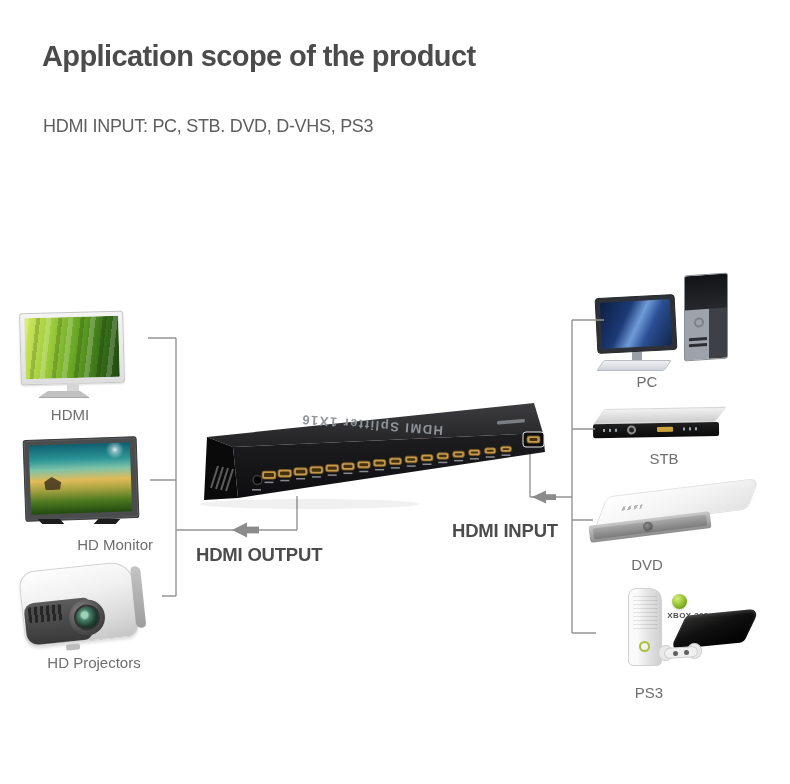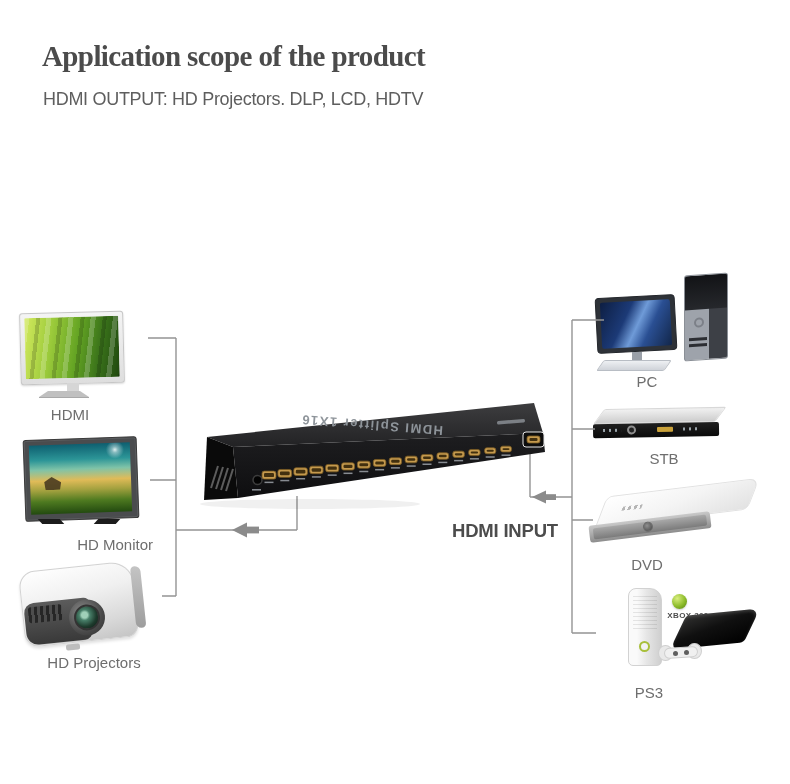--- a/index.html
+++ b/index.html
@@ -1,21 +1,21 @@
 <!DOCTYPE html>
 <html style="--c-title: #4b4b4b; --c-subtitle: #5e5e5e; --c-device-label: #6e6e6e; --c-io-label: #4c4c4c; --c-line: #949494; --c-arrow: #8b8b8b; --c-port-gold: #c59a4e;"><head>
 <meta charset="utf-8">
 <style>
   html,body{margin:0;padding:0;background:#ffffff;}
   .canvas{position:relative;width:790px;height:784px;background:#fff;overflow:hidden;
           font-family:"Liberation Sans",sans-serif;}
 
   
   .title{position:absolute;left:42px;top:40px;font-size:29px;font-weight:bold;
-         color:var(--c-title,#4b4b4b);letter-spacing:-0.6px;font-family:Liberation Serif, serif;}
+         color:var(--c-title,#4b4b4b);letter-spacing:-0.6px;}
   .sub{position:absolute;left:43px;font-size:18px;color:var(--c-subtitle,#5e5e5e);letter-spacing:-0.3px;}
   .sub1{top:89px;} .sub2{top:116px;}
 
   
   .dev-label{position:absolute;font-size:15px;color:var(--c-device-label,#6e6e6e);text-align:center;}
   .io-label{position:absolute;font-size:18.5px;font-weight:bold;color:var(--c-io-label,#4c4c4c);letter-spacing:-0.2px;}
   #out-label{left:196px;top:544px;}
   #in-label{left:452px;top:520px;}
 
   
@@ -122,21 +122,21 @@
              border:1px solid #cfcfcf;transform:rotate(-4deg);}
   .ctrl-stick1{left:15px;top:9px;width:5px;height:5px;border-radius:50%;background:#5f5f5f;}
   .ctrl-stick2{left:26px;top:8px;width:5px;height:5px;border-radius:50%;background:#5f5f5f;}
 </style>
 </head>
 <body>
 
 <div class="canvas">
 
   <div class="title">Application scope of the product</div>
-  <div class="sub sub1">HDMI OUTPUT: HD Projectors. DLP, LCD, HDTV</div>
+  <div class="sub sub2">HDMI INPUT: PC, STB. DVD, D-VHS, PS3</div>
 
   <div class="device" style="left:20px;top:310px;width:110px;height:92px;">
     <div class="hdtv-frame">
       <div class="hdtv-screen"></div>
     </div>
     <div class="hdtv-neck"></div>
     <div class="hdtv-base"></div>
   </div>
   <div class="dev-label" style="left:20px;top:406px;width:100px;">HDMI</div>
 
@@ -316,15 +316,16 @@
           <rect x="501.5" y="454.440184" width="9" height="1.5" fill="#b9bfc6" opacity="0.7"></rect>
         </g>
       <g>
         <rect x="523" y="432" width="21" height="15" rx="3" fill="#0d0d0d" stroke="#e6e6e6" stroke-width="1"></rect>
         <rect x="527" y="436" width="13" height="7" rx="2" fill="#c59a4e" stroke="#7a5a22" stroke-width="0.8"></rect>
         <rect x="529.5" y="438" width="8" height="3" rx="1" fill="#42300f"></rect>
       </g>
     </g>
   </svg>
 
+  <div class="io-label" id="out-label">HDMI OUTPUT</div>
   <div class="io-label" id="in-label">HDMI INPUT</div>
 
 </div>
 
 </body></html>

